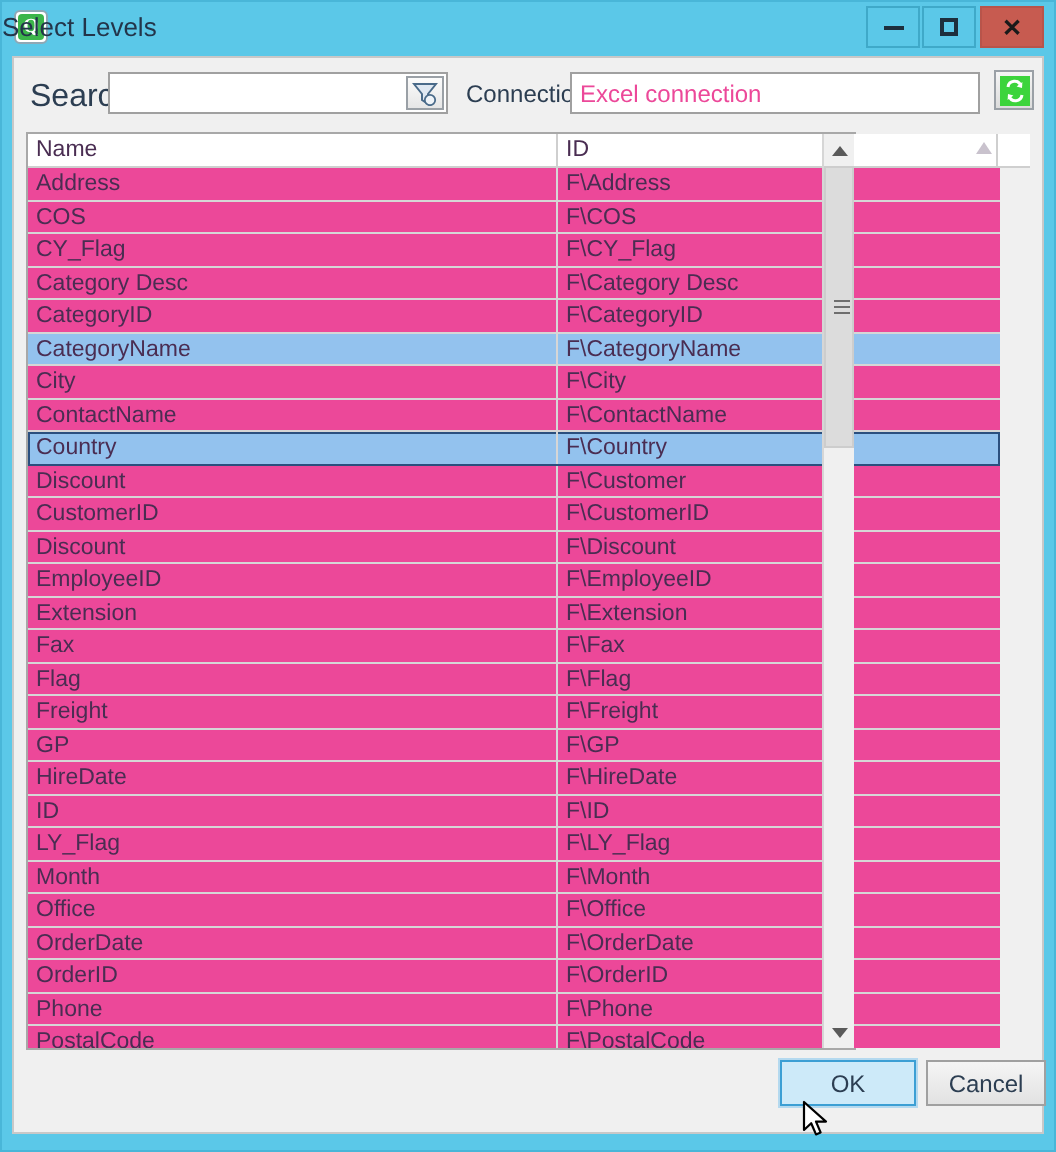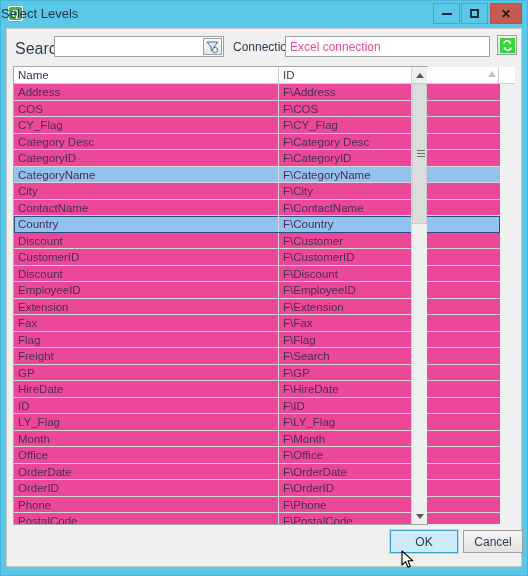--- a/index.html
+++ b/index.html
@@ -413,21 +413,21 @@
             <div class="cell cell-id">F\Fax</div>
           </div>
           <div class="row">
             <div class="cell cell-name">Flag</div>
             <div class="vdiv"></div>
             <div class="cell cell-id">F\Flag</div>
           </div>
           <div class="row">
             <div class="cell cell-name">Freight</div>
             <div class="vdiv"></div>
-            <div class="cell cell-id">F\Search</div>
+            <div class="cell cell-id">F\Freight</div>
           </div>
           <div class="row">
             <div class="cell cell-name">GP</div>
             <div class="vdiv"></div>
             <div class="cell cell-id">F\GP</div>
           </div>
           <div class="row">
             <div class="cell cell-name">HireDate</div>
             <div class="vdiv"></div>
             <div class="cell cell-id">F\HireDate</div>

